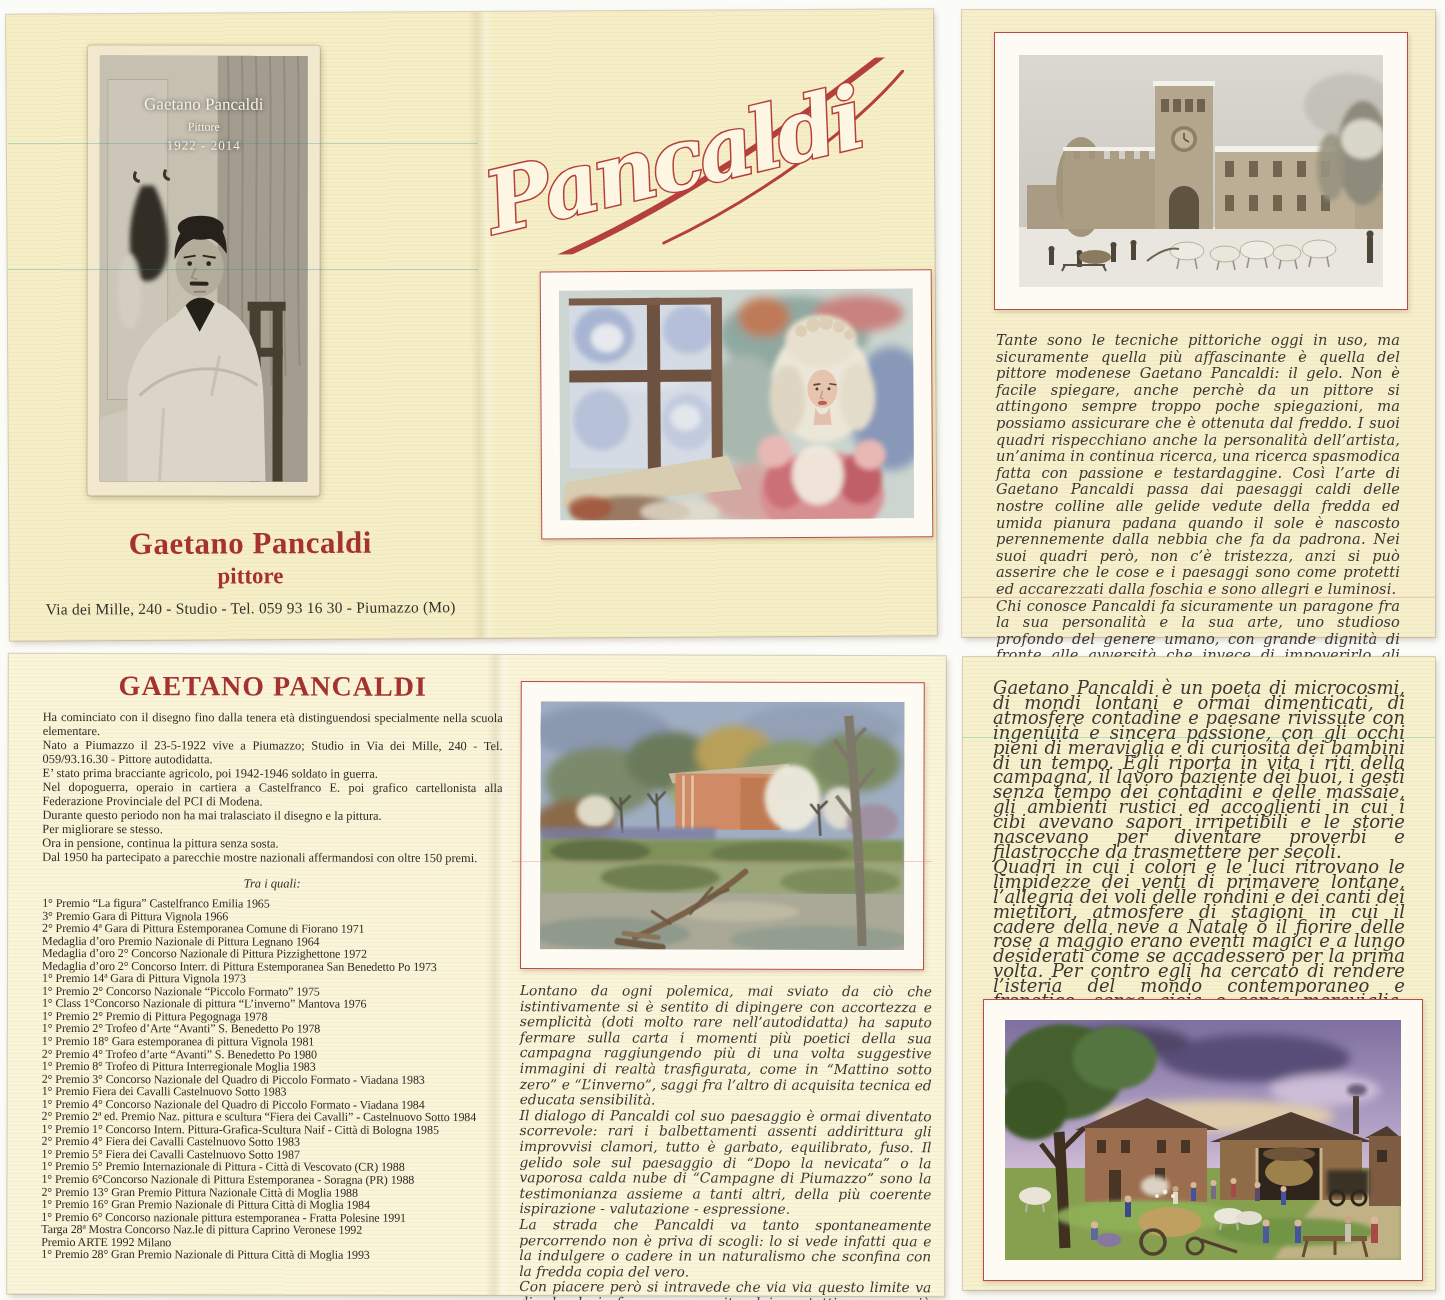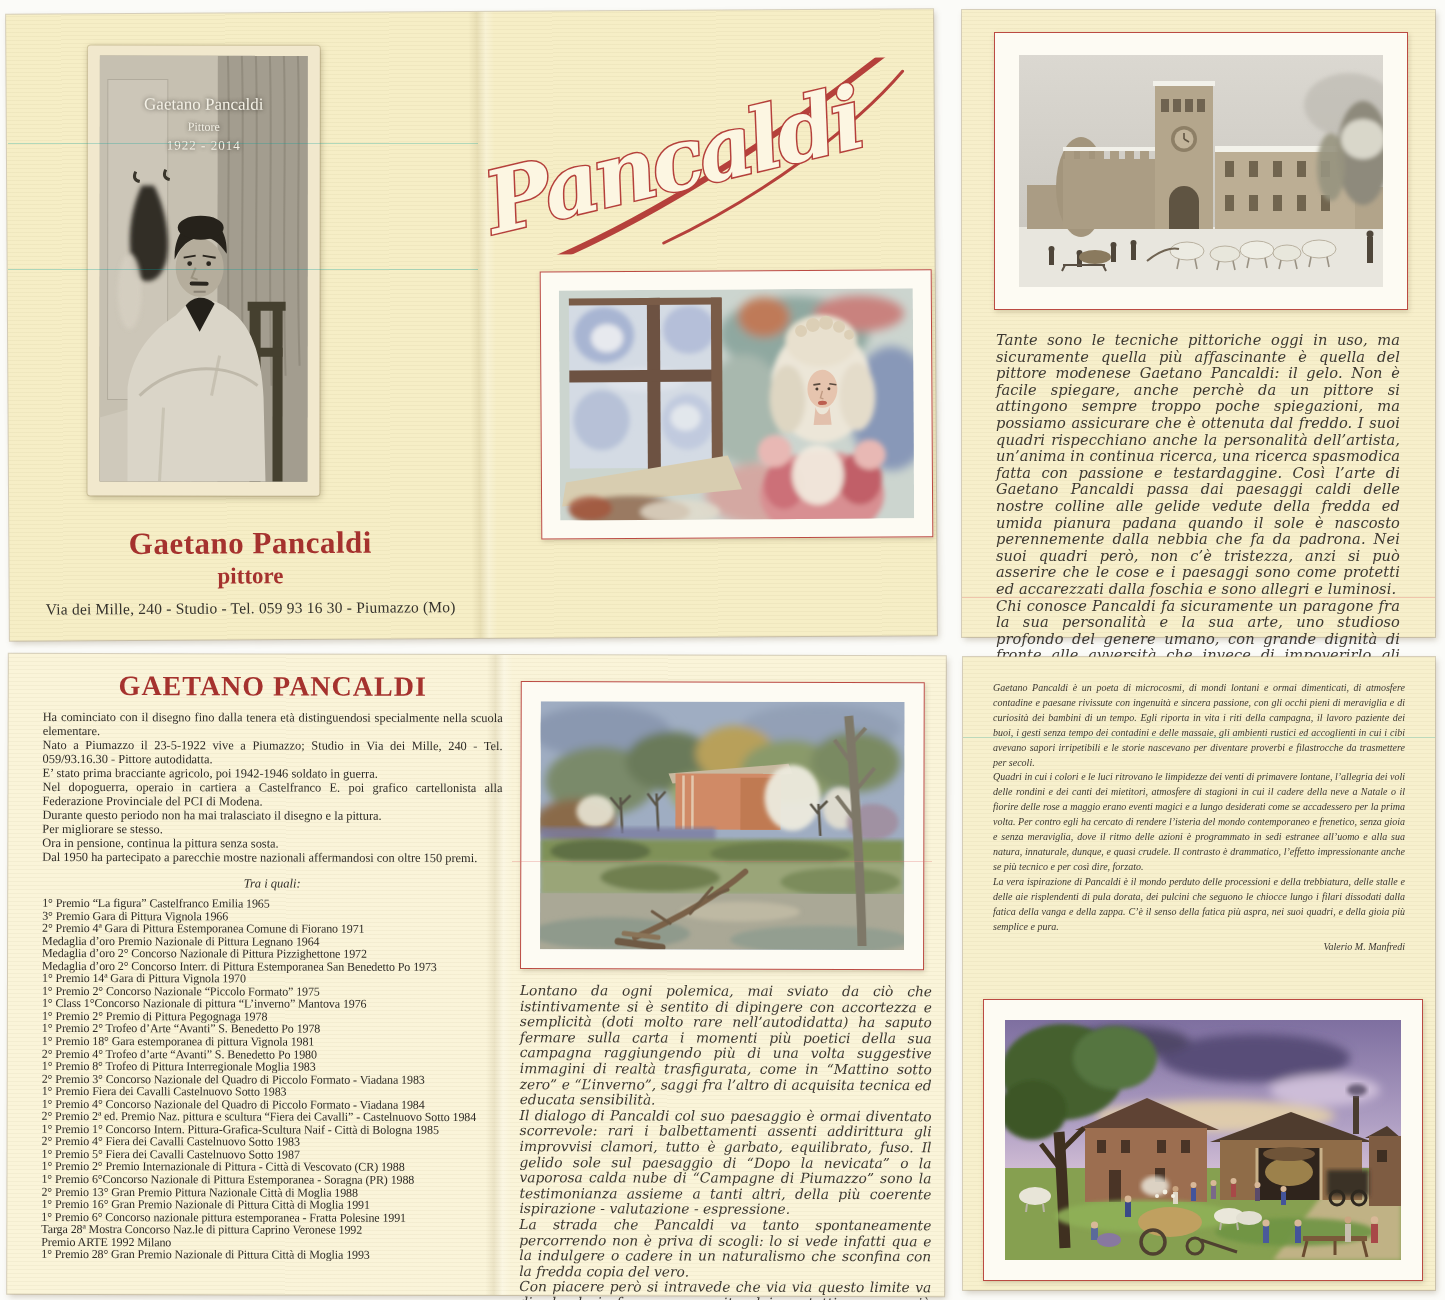--- a/index.html
+++ b/index.html
@@ -39,21 +39,21 @@
   
   .art-card{position:absolute;background:#fdfbf3;border:1px solid #bb4a42;box-shadow:1px 2px 5px rgba(110,95,60,.25);}
   .art-card svg{display:block;}
   
   .essay{position:absolute;font-family:"DejaVu Serif","Liberation Serif",serif;
     font-style:italic;color:#3c3831;text-align:justify;}
   .essay p{margin:0;}
   .essay-author{text-align:right;font-style:italic;margin-top:6px;}
   .gelo{font-size:14.6px;line-height:16.6px;letter-spacing:.1px;}
   .fregni{font-size:13.8px;line-height:15.6px;}
-  .manfredi{font-size:10px;line-height:14.9px;font-family:Liberation Serif, serif;}
+  .manfredi{font-size:18px;line-height:14.9px;}
   
   .bio-col{position:absolute;color:#2e2b26;}
   .bio-heading{font-size:28px;font-weight:bold;color:#a5322e;text-align:center;letter-spacing:1px;margin:0 0 8px;}
   .bio-text p{margin:0;font-size:12.4px;line-height:14px;text-align:justify;}
   .awards-intro{font-style:italic;text-align:center;font-size:12.5px;margin:12px 0 6px;}
   .awards p{margin:0;font-size:12px;line-height:12.55px;letter-spacing:-.1px;white-space:nowrap;}
   
   .scan-line{position:absolute;height:1px;pointer-events:none;}
 </style>
 </head>
@@ -337,39 +337,39 @@
       </div>
     <div class="awards-intro">Tra i quali:</div>
     <div class="awards">
 
     <p>1° Premio “La figura” Castelfranco Emilia 1965</p>
         <p>3° Premio Gara di Pittura Vignola 1966</p>
         <p>2° Premio 4ª Gara di Pittura Estemporanea Comune di Fiorano 1971</p>
         <p>Medaglia d’oro Premio Nazionale di Pittura Legnano 1964</p>
         <p>Medaglia d’oro 2° Concorso Nazionale di Pittura Pizzighettone 1972</p>
         <p>Medaglia d’oro 2° Concorso Interr. di Pittura Estemporanea San Benedetto Po 1973</p>
-        <p>1° Premio 14ª Gara di Pittura Vignola 1970</p>
+        <p>1° Premio 14ª Gara di Pittura Vignola 1973</p>
         <p>1° Premio 2° Concorso Nazionale “Piccolo Formato” 1975</p>
         <p>1° Class 1°Concorso Nazionale di pittura “L’inverno” Mantova 1976</p>
         <p>1° Premio 2° Premio di Pittura Pegognaga 1978</p>
         <p>1° Premio 2° Trofeo d’Arte “Avanti” S. Benedetto Po 1978</p>
         <p>1° Premio 18° Gara estemporanea di pittura Vignola 1981</p>
         <p>2° Premio 4° Trofeo d’arte “Avanti” S. Benedetto Po 1980</p>
         <p>1° Premio 8° Trofeo di Pittura Interregionale Moglia 1983</p>
         <p>2° Premio 3° Concorso Nazionale del Quadro di Piccolo Formato - Viadana 1983</p>
         <p>1° Premio Fiera dei Cavalli Castelnuovo Sotto 1983</p>
         <p>1° Premio 4° Concorso Nazionale del Quadro di Piccolo Formato - Viadana 1984</p>
         <p>2° Premio 2ª ed. Premio Naz. pittura e scultura “Fiera dei Cavalli” - Castelnuovo Sotto 1984</p>
         <p>1° Premio 1° Concorso Intern. Pittura-Grafica-Scultura Naif - Città di Bologna 1985</p>
         <p>2° Premio 4° Fiera dei Cavalli Castelnuovo Sotto 1983</p>
         <p>1° Premio 5° Fiera dei Cavalli Castelnuovo Sotto 1987</p>
-        <p>1° Premio 2° Premio Internazionale di Pittura - Città di Vescovato (CR) 1988</p>
+        <p>1° Premio 5° Premio Internazionale di Pittura - Città di Vescovato (CR) 1988</p>
         <p>1° Premio 6°Concorso Nazionale di Pittura Estemporanea - Soragna (PR) 1988</p>
         <p>2° Premio 13° Gran Premio Pittura Nazionale Città di Moglia 1988</p>
-        <p>1° Premio 16° Gran Premio Nazionale di Pittura Città di Moglia 1991</p>
+        <p>1° Premio 16° Gran Premio Nazionale di Pittura Città di Moglia 1984</p>
         <p>1° Premio 6° Concorso nazionale pittura estemporanea - Fratta Polesine 1991</p>
         <p>Targa 28ª Mostra Concorso Naz.le di pittura Caprino Veronese 1992</p>
         <p>Premio ARTE 1992 Milano</p>
         <p>1° Premio 28° Gran Premio Nazionale di Pittura Città di Moglia 1993</p>
       </div>
   </div>
 
   <div class="art-card" style="left:512px;top:26px;padding:19px;">
     <svg width="364" height="248" viewBox="0 0 364 248">
       <defs>

